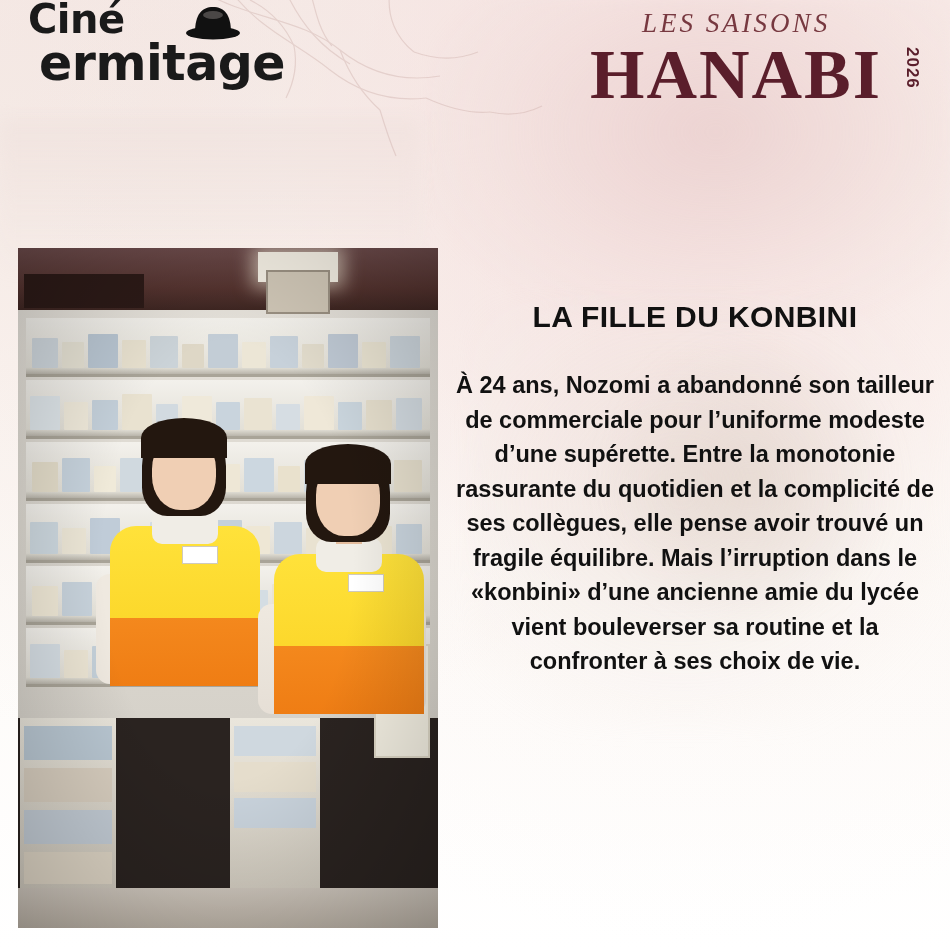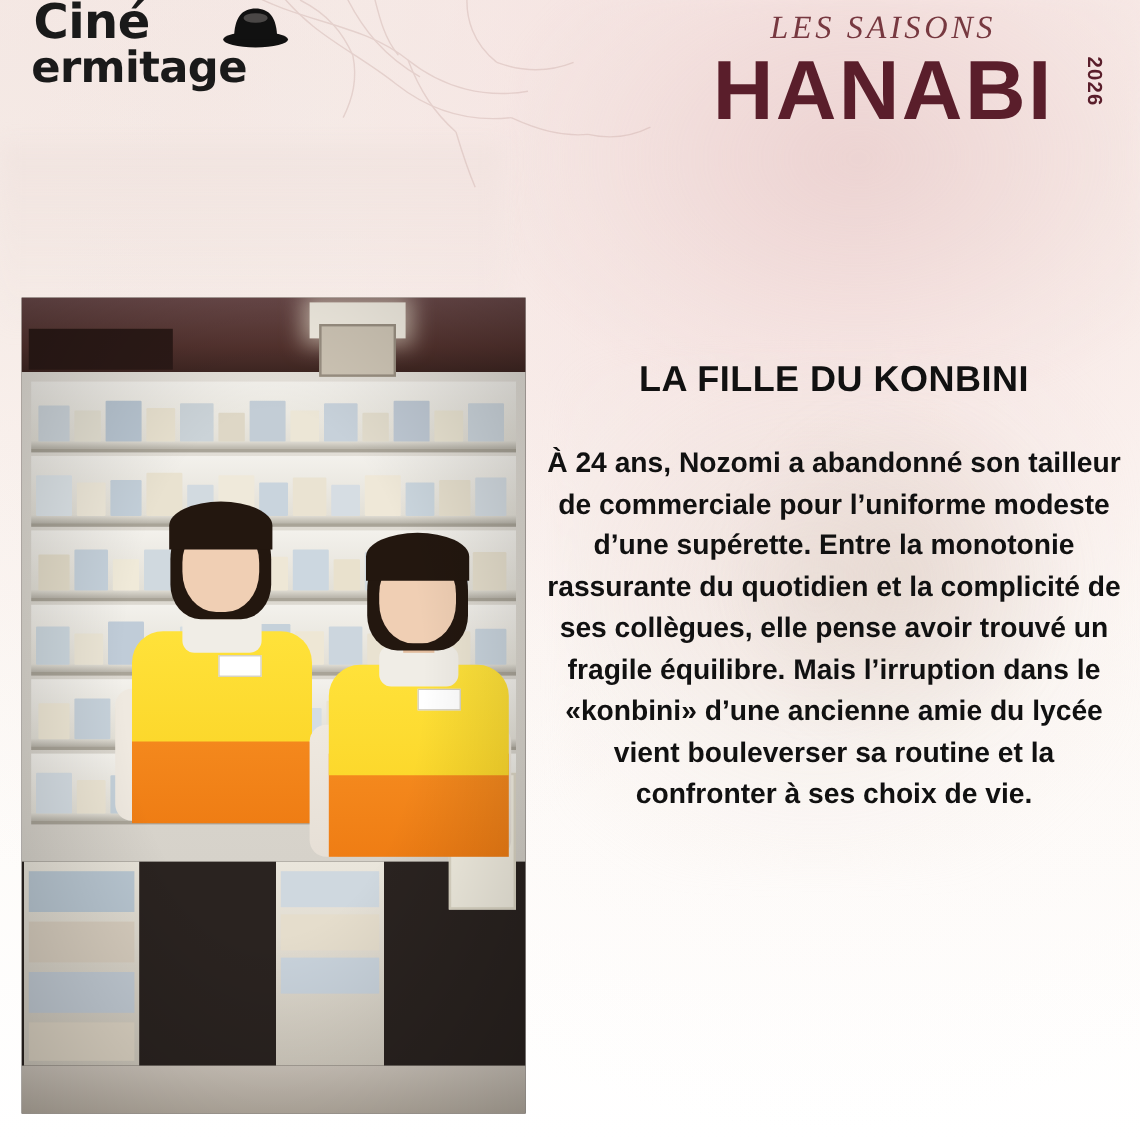--- a/index.html
+++ b/index.html
@@ -74,24 +74,24 @@
     font-family: "DejaVu Sans", sans-serif;
     font-weight: bold;
     font-size: 40px;
     letter-spacing: -0.5px;
     line-height: 0.98;
     margin-left: 6px;
   }
   .logo-ermitage {
     font-family: "DejaVu Sans", sans-serif;
     font-weight: bold;
-    font-size: 36px;
+    font-size: 49px;
     letter-spacing: -0.5px;
     line-height: 1.0;
-    margin-left: 4px;
+    margin-left: 17px;
   }
   .logo-bar {
     margin-top: 6px;
     background: #111;
     color: #fff;
     font-size: 12.5px;
     font-weight: bold;
     letter-spacing: 1.2px;
     text-align: center;
     padding: 3px 6px 4px 6px;
@@ -121,21 +121,21 @@
     font-size: 27px;
     letter-spacing: 3px;
     color: #6d2b33;
     opacity: 0.92;
   }
   .hanabi-title-row {
     position: relative;
     height: 72px;
   }
   .hanabi-title {
-    font-family: Liberation Sans, sans-serif;
+    font-family: Liberation Serif, serif;
     font-weight: bold;
     font-size: 70px;
     letter-spacing: 2px;
     line-height: 72px;
     color: #5a1e2b;
   }
   .hanabi-year {
     position: absolute;
     right: 4px;
     top: 8px;

